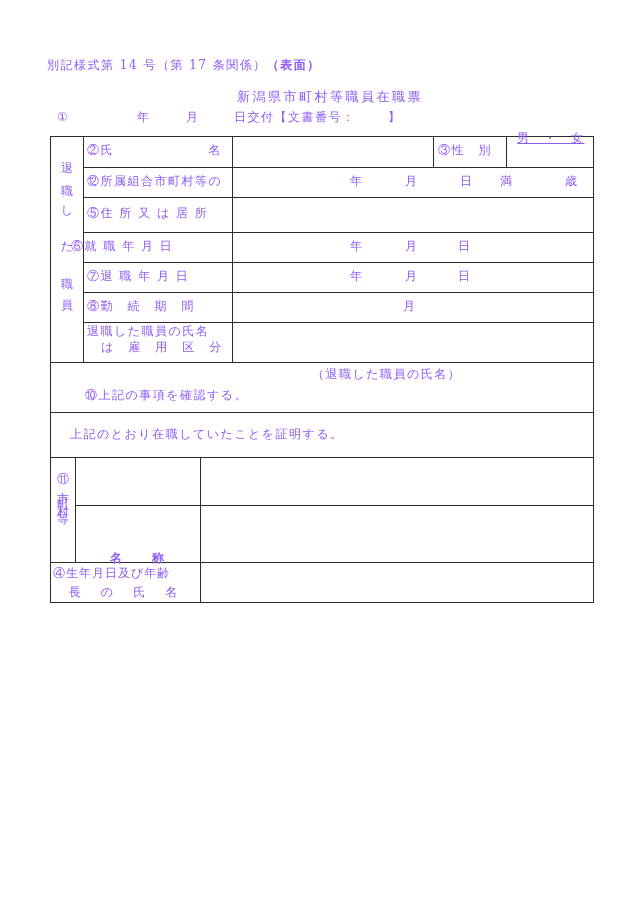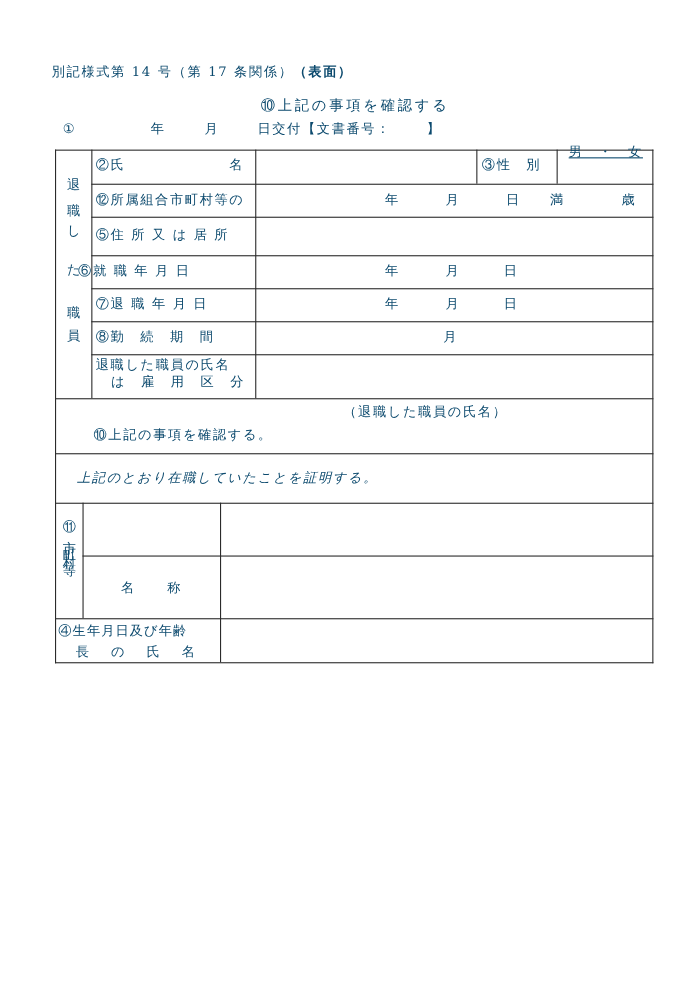--- a/index.html
+++ b/index.html
@@ -1,21 +1,21 @@
 <!DOCTYPE html>
 <html><head>
 <meta charset="utf-8">
 <style>
   html,body{margin:0;padding:0;background:#888;}
   #page{
     position:relative;
     width:630px;height:903px;
     background:#ffffff;
     font-family:"DejaVu Serif","Liberation Serif",serif;
-    color:#0c4a6e;
+    color:#8b5cf6;
     overflow:hidden;
   }
   .t{
     position:absolute;
     white-space:pre;
     font-size:12px;
     letter-spacing:1.5px;
     line-height:13px;
   }
   .title{font-size:13px;letter-spacing:2.5px;}
@@ -36,21 +36,21 @@
   }
   .field{position:absolute;}
 </style>
 </head>
 <body>
 
 <div id="page">
 
   <div class="t" style="left:47px;top:59px;"><span>別記様式第 14 号（第 17 条関係）</span><span class="bold">（表面）</span></div>
 
-  <div class="t title" style="left:237px;top:90px;">⑩上記の事項を確認する</div>
+  <div class="t title" style="left:237px;top:90px;">新潟県市町村等職員在職票</div>
 
   <span class="t" style="left:57px;top:111px;">①</span>
   <span class="t" style="left:137px;top:111px;">年</span>
   <span class="t" style="left:186px;top:111px;">月</span>
   <span class="t" style="left:234px;top:111px;">日交付【文書番号：</span>
   <span class="t" style="left:388px;top:111px;">】</span>
   <div class="field" style="left:300px;top:109px;width:85px;height:16px;"></div>
 
   <div class="hline" style="left:50px;top:136px;width:544px;"></div>
   <div class="hline" style="left:83px;top:167px;width:511px;"></div>
@@ -110,26 +110,26 @@
   <span class="t" style="left:458px;top:270px;">日</span>
 
   <div class="field" style="left:233px;top:293px;width:360px;height:29px;"></div>
   <span class="t" style="left:403px;top:300px;">月</span>
 
   <div class="field" style="left:233px;top:323px;width:360px;height:39px;"></div>
 
   <span class="t" style="left:312px;top:368px;">（退職した職員の氏名）</span>
   <span class="t" style="left:53px;top:389px;margin-left:32px;">⑩上記の事項を確認する。</span>
 
-  <span class="t" style="left:70px;top:428px;font-style:italic;">上記のとおり在職していたことを証明する。</span>
+  <span class="t" style="left:70px;top:428px;">上記のとおり在職していたことを証明する。</span>
 
   <div class="vtext" style="left:50px;top:457px;width:25px;height:105px;letter-spacing:7px;line-height:25px;padding-top:6px;box-sizing:border-box;">⑪市町村等</div>
 
   <div class="field" style="left:201px;top:458px;width:392px;height:47px;"></div>
 
-  <div class="cell-center" style="left:76px;top:506px;width:124px;height:56px;">名　　称</div>
+  <div class="cell-center" style="left:76px;top:530px;width:124px;height:56px;font-weight:bold;">名　　称</div>
   <div class="field" style="left:201px;top:506px;width:392px;height:56px;"></div>
 
   <span class="t" style="left:53px;top:567px;letter-spacing:1px;">④生年月日及び年齢</span>
   <div class="cell-center" style="left:50px;top:584px;width:150px;height:16px;letter-spacing:4px;font-family:Liberation Serif, serif;">長　の　氏　名</div>
   <div class="field" style="left:201px;top:563px;width:392px;height:39px;"></div>
 
 </div>
 
 </body></html>

